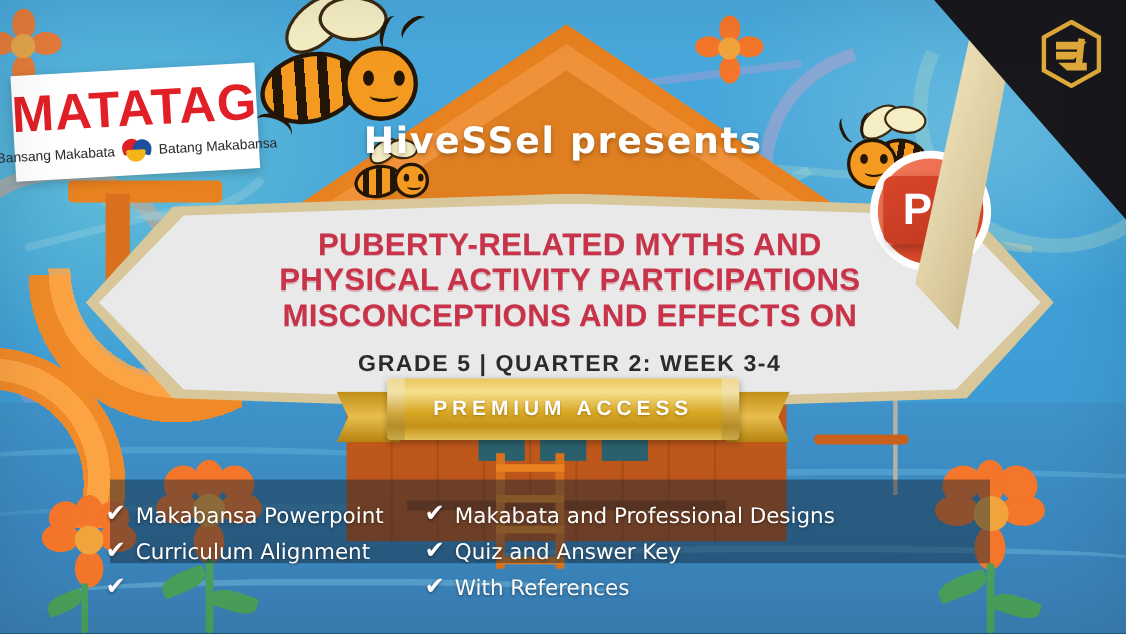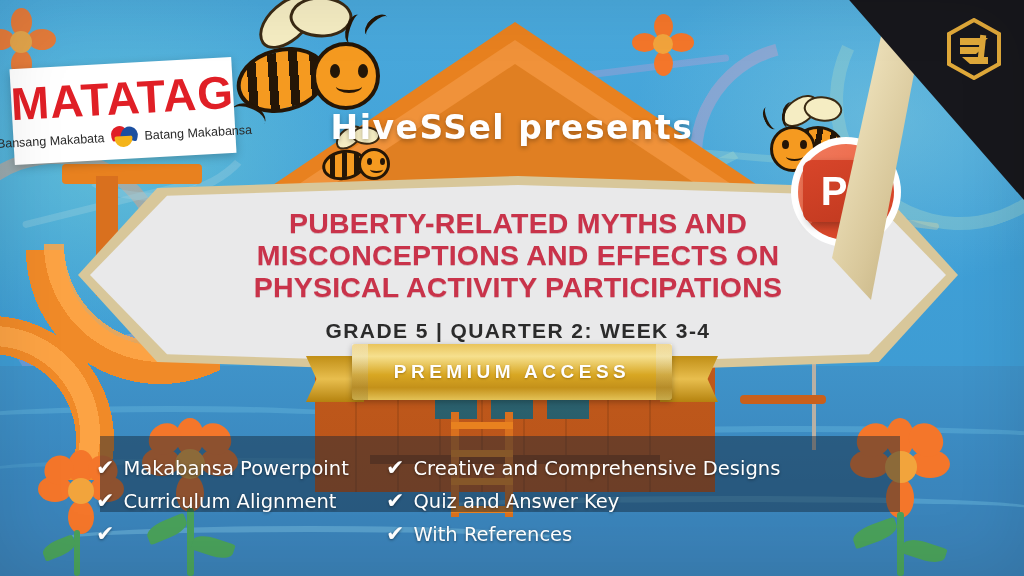--- a/index.html
+++ b/index.html
@@ -398,22 +398,22 @@
       <span>Batang Makabansa</span>
     </div>
   </div>
 
   <div class="plaque">
     <div class="frame"></div>
     <div class="face"></div>
     <div class="plaque-content">
       <div class="title">
         <div>PUBERTY-RELATED MYTHS AND</div>
+        <div>PHYSICAL ACTIVITY PARTICIPATIONS</div>
         <div>MISCONCEPTIONS AND EFFECTS ON</div>
-        <div>PHYSICAL ACTIVITY PARTICIPATIONS</div>
       </div>
       <div class="subtitle">GRADE 5 | QUARTER 2: WEEK 3-4</div>
     </div>
   </div>
 
   <div class="ribbon">
     <div class="tail l"></div>
     <div class="tail r"></div>
     <div class="band">
       <span class="ribbon-text">PREMIUM ACCESS</span>
@@ -431,21 +431,21 @@
         <span class="check">✔</span>
         <span>Curriculum Alignment</span>
       </div>
       <div class="feat">
         <span class="check">✔</span>
       </div>
     </div>
     <div class="feat-col right">
       <div class="feat">
         <span class="check">✔</span>
-        <span>Creative and Comprehensive Designs</span>
+        <span>Makabata and Professional Designs</span>
       </div>
       <div class="feat">
         <span class="check">✔</span>
         <span>Quiz and Answer Key</span>
       </div>
       <div class="feat">
         <span class="check">✔</span>
         <span>With References</span>
       </div>
     </div>

